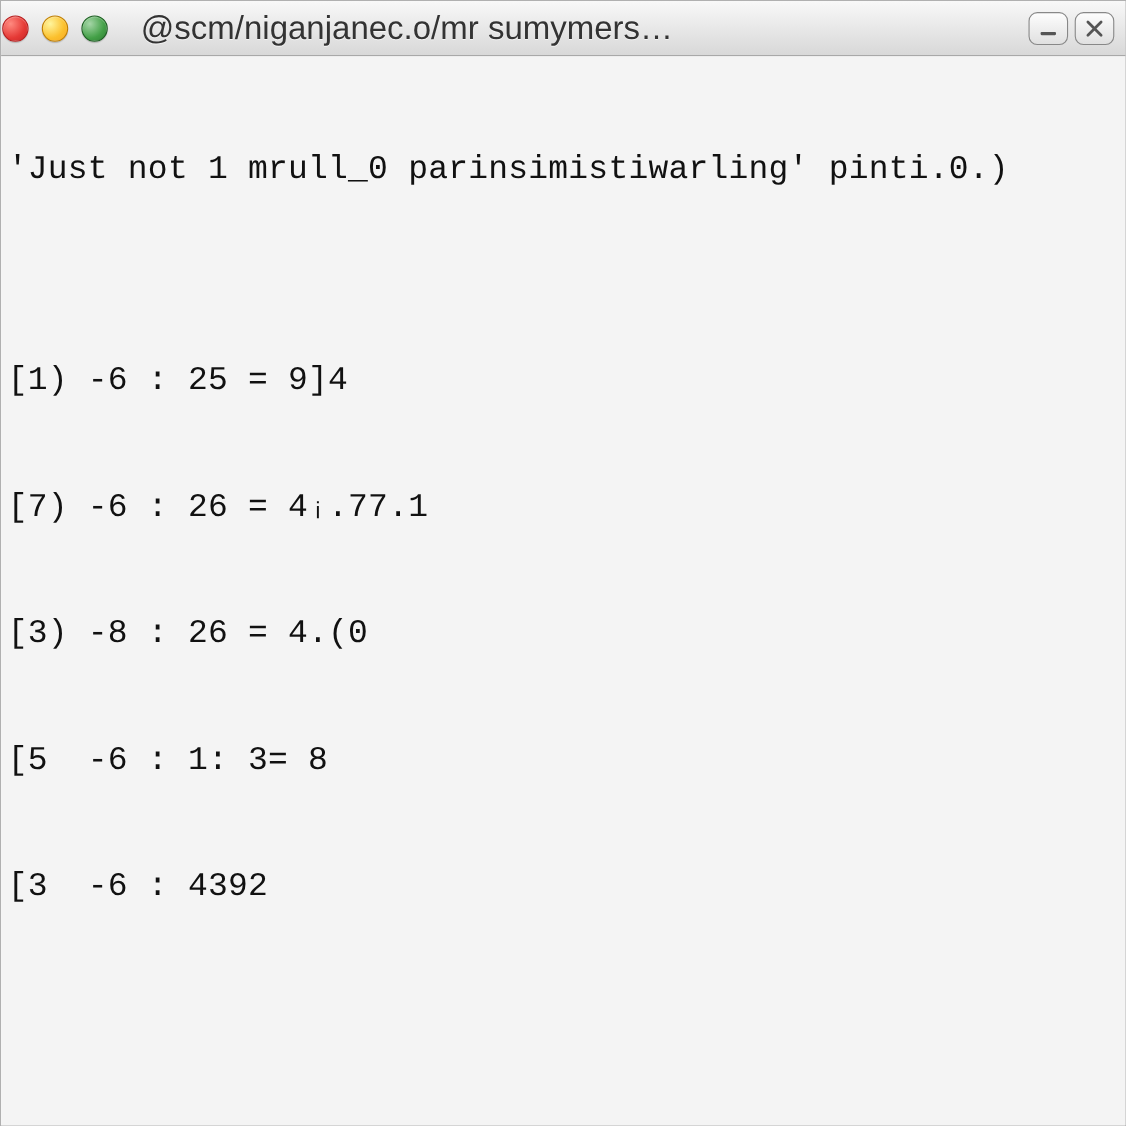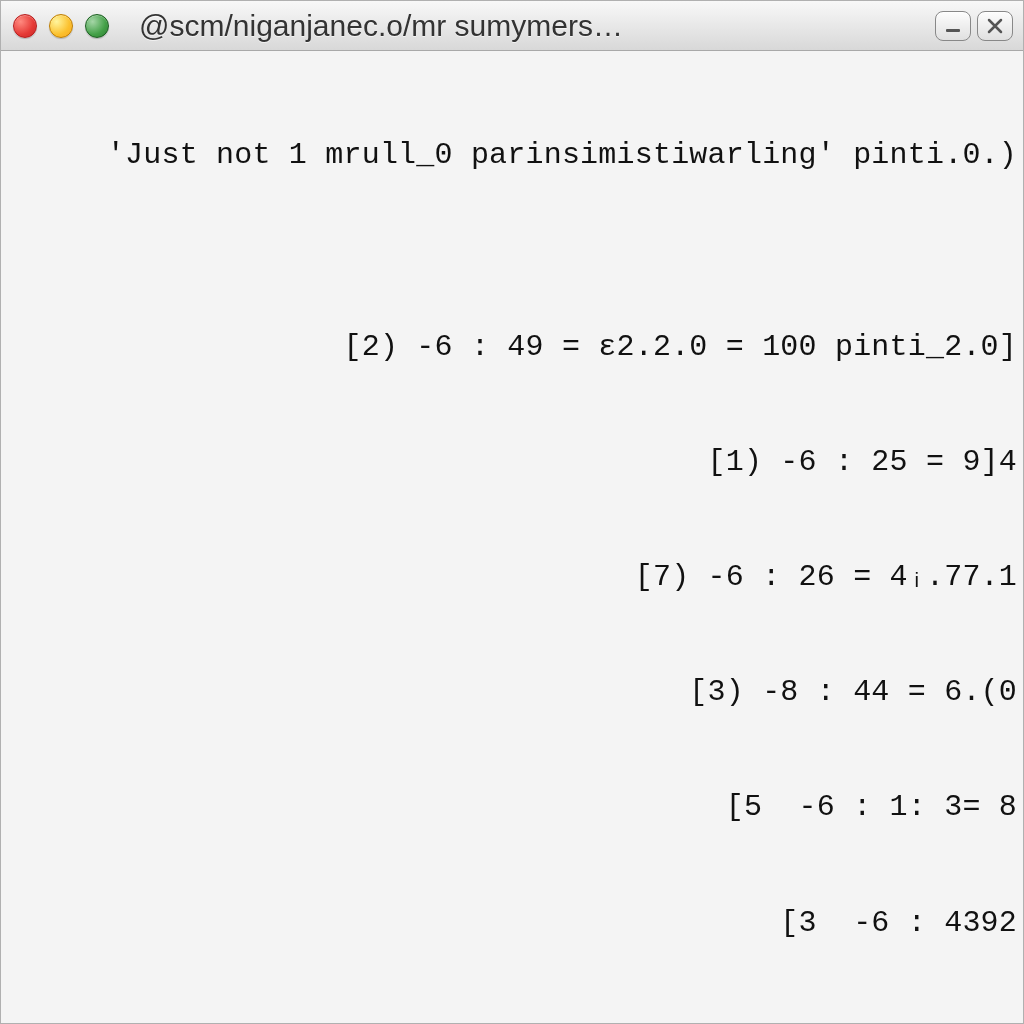--- a/index.html
+++ b/index.html
@@ -20,21 +20,21 @@
       display: flex;
       flex-direction: column;
       border: 1px solid #b0b0b0;
     }
     .titlebar {
       height: 50px;
       background: linear-gradient(to bottom, #f8f8f8 0%, #e8e8e8 50%, #d8d8d8 100%);
       border-bottom: 1px solid #a8a8a8;
       display: flex;
       align-items: center;
-      padding: 0 12px;
+      padding: 0 1px;
       position: relative;
     }
     .traffic-lights {
       display: flex;
       gap: 12px;
       align-items: center;
     }
     .traffic-light {
       width: 24px;
       height: 24px;
@@ -91,21 +91,20 @@
       font-family: "Menlo", "Monaco", "Courier New", monospace;
       font-size: 30px;
       line-height: 1.28;
       color: #111;
       white-space: pre;
       overflow: hidden;
       letter-spacing: 0.2px;
     }
     .content-line {
       display: block;
-      text-align: right;
     }
   </style>
 </head>
 <body>
 
 <div class="window">
   <div class="titlebar">
     <div class="traffic-lights">
       <div class="traffic-light red"></div>
       <div class="traffic-light yellow"></div>
@@ -121,24 +120,23 @@
       <div class="win-btn">
         <svg viewBox="0 0 18 18">
           <path d="M3 3 L15 15 M15 3 L3 15" stroke="#555" stroke-width="2.5" stroke-linecap="round"></path>
         </svg>
       </div>
     </div>
   </div>
   <div class="content">
     <span class="content-line">'Just not 1 mrull_0 parinsimistiwarling' pinti.0.)</span>
     <span class="content-line"></span>
-    <span class="content-line">[2) -6 : 49 = ɛ2.2.0 = 100 pinti_2.0]</span>
     <span class="content-line">[1) -6 : 25 = 9]4</span>
     <span class="content-line">[7) -6 : 26 = 4ᵢ.77.1</span>
-    <span class="content-line">[3) -8 : 44 = 6.(0</span>
+    <span class="content-line">[3) -8 : 26 = 4.(0</span>
     <span class="content-line">[5  -6 : 1: 3= 8</span>
     <span class="content-line">[3  -6 : 4392</span>
     
     
     
     
   </div>
 </div>
 
 </body></html>

